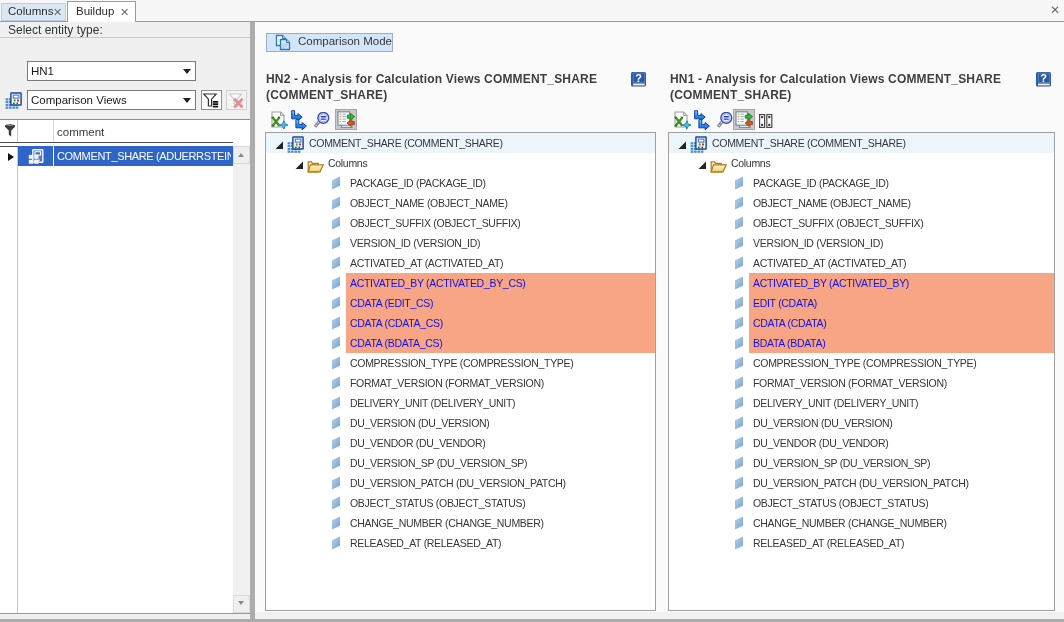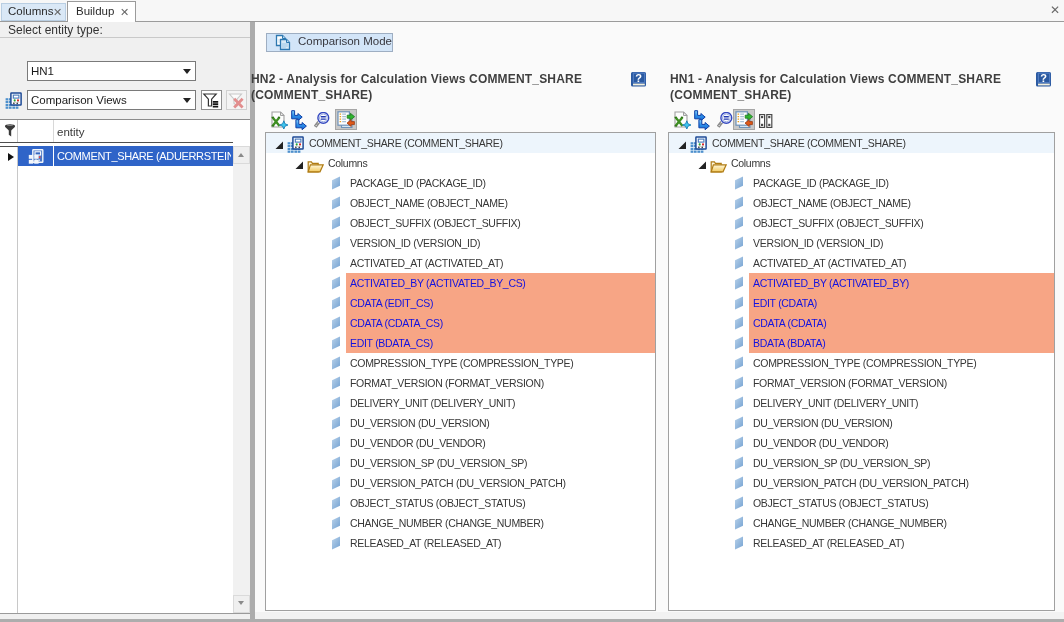--- a/index.html
+++ b/index.html
@@ -89,21 +89,21 @@
 </svg>
 <div class="abs" style="left:0;top:119px;width:250px;height:495px;background:#fff;border-top:1px solid #8C8C8C;border-bottom:1px solid #9A9A9A;box-sizing:border-box"></div>
 <div class="abs" style="left:17px;top:120px;width:1px;height:493px;background:#C8C8C8"></div>
 <div class="abs" style="left:53px;top:120px;width:1px;height:26px;background:#D8D8D8"></div>
 <svg class="abs" style="left:4px;top:124px" width="12" height="14" viewBox="0 0 12 14">
 <ellipse cx="6" cy="2" rx="5" ry="1.8" fill="#3A3A3A"></ellipse>
 <ellipse cx="6" cy="1.9" rx="3.2" ry="0.9" fill="#888"></ellipse>
 <path d="M1.2 3 L6 7.5 L10.8 3 L10.8 2 L1.2 2 Z" fill="#3A3A3A"></path>
 <path d="M4.8 6 L7.2 6 L7.2 12.5 L4.8 10.8 Z" fill="#3A3A3A"></path>
 </svg>
-<div class="abs" style="left:57px;top:125px;font-size:11.5px;color:#3A3A3A;line-height:14px">entity</div>
+<div class="abs" style="left:57px;top:125px;font-size:11.5px;color:#3A3A3A;line-height:14px">comment</div>
 <div class="abs" style="left:0px;top:142px;width:233px;height:3px;border-top:1px solid #4F4F4F;border-bottom:1px solid #4F4F4F;background:#fff;box-sizing:content-box"></div>
 <div class="abs" style="left:8px;top:153px;width:0;height:0;border-top:4.5px solid transparent;border-bottom:4.5px solid transparent;border-left:6px solid #111"></div>
 <div class="abs" style="left:18px;top:146px;width:215px;height:20px;background:#2F64C8"></div>
 <div class="abs" style="left:53px;top:146px;width:1px;height:20px;background:#fff"></div>
 <svg class="abs" style="left:28px;top:149px" width="16" height="16" viewBox="0 0 16 16">
 <rect x="4.8" y="0.8" width="10" height="12.4" rx="0.5" fill="#4A77C6" stroke="#F2F6FB" stroke-width="1.4"></rect>
 <rect x="7" y="2.8" width="5.6" height="3.2" fill="#3566C0" stroke="#fff" stroke-width="1.1"></rect>
 <circle cx="8.4" cy="8.2" r="1" fill="#44CC55"></circle>
     <circle cx="11.6" cy="8.2" r="1" fill="#EE4444"></circle>
 <rect x="7.2" y="10.4" width="1.5" height="1.5" fill="#E8EEF8"></rect>
@@ -129,21 +129,21 @@
 <div class="abs" style="left:266px;top:33px;width:127px;height:19px;background:#D3E5F8;border:1px solid #9EAEC2;box-sizing:border-box"></div>
 <svg class="abs" style="left:275px;top:34px" width="17" height="17" viewBox="0 0 17 17">
 <path d="M1.5 1.5 h6 l3 3 v7 h-9 z" fill="#fff" stroke="#2E78B0" stroke-width="1.3"></path>
 <path d="M7.5 1.5 v3 h3" fill="#BADAF0" stroke="#2E78B0" stroke-width="1"></path>
 <path d="M2.8 6 h6 M2.8 8 h6" stroke="#C5DFF2" stroke-width="1.2"></path>
 <path d="M5.5 5.5 h6 l3 3 v7 h-9 z" fill="#D8EAF6" stroke="#2E78B0" stroke-width="1.3"></path>
 <path d="M11.5 5.5 v3 h3" fill="#BADAF0" stroke="#2E78B0" stroke-width="1"></path>
 <path d="M6.8 10 h6 M6.8 12 h6 M6.8 14 h4" stroke="#9CC6E6" stroke-width="1.2"></path>
 </svg>
 <div class="abs" style="left:298px;top:35px;font-size:11.5px;color:#38383F;line-height:12px">Comparison Mode</div>
-<div class="abs title" style="left:251px;top:72px;width:360px">HN2 - Analysis for Calculation Views COMMENT_SHARE<br>(COMMENT_SHARE)</div>
+<div class="abs title" style="left:266px;top:72px;width:360px">HN2 - Analysis for Calculation Views COMMENT_SHARE<br>(COMMENT_SHARE)</div>
 <div class="abs title" style="left:670px;top:72px;width:360px">HN1 - Analysis for Calculation Views COMMENT_SHARE<br>(COMMENT_SHARE)</div>
 <svg class="abs" style="left:630px;top:71px" width="17" height="17" viewBox="0 0 17 17">
 <path d="M2.5 1 h12 a1.5 1.5 0 0 1 1.5 1.5 v11.5 a1.5 1.5 0 0 1 -1.5 1.5 h-12 a1.5 1.5 0 0 1 -1.5 -1.5 v-11.5 a1.5 1.5 0 0 1 1.5 -1.5 z" fill="#2A59A0"></path>
 <path d="M3.4 2.2 h11.2 v9.3 h-11.2 z" fill="none" stroke="#4F7BC0" stroke-width="1.2"></path>
 <rect x="3" y="12.6" width="11.8" height="1.8" fill="#F4F0DC"></rect>
 <text x="8.6" y="10.8" text-anchor="middle" font-family="Liberation Sans" font-size="11" font-weight="bold" fill="#fff">?</text>
 </svg>
 <svg class="abs" style="left:1035px;top:71px" width="17" height="17" viewBox="0 0 17 17">
 <path d="M2.5 1 h12 a1.5 1.5 0 0 1 1.5 1.5 v11.5 a1.5 1.5 0 0 1 -1.5 1.5 h-12 a1.5 1.5 0 0 1 -1.5 -1.5 v-11.5 a1.5 1.5 0 0 1 1.5 -1.5 z" fill="#2A59A0"></path>
 <path d="M3.4 2.2 h11.2 v9.3 h-11.2 z" fill="none" stroke="#4F7BC0" stroke-width="1.2"></path>
@@ -298,21 +298,21 @@
 <polygon points="1,4.2 9,0.6 9,9.8 1,13.4" fill="url(#cgrad)"></polygon>
 </svg>
 <div class="abs ttxt hlt" style="left:350px;top:293px">CDATA (EDIT_CS)</div>
 <svg class="abs" style="left:331px;top:316px" width="10" height="14" viewBox="0 0 10 14">
 <polygon points="1,4.2 9,0.6 9,9.8 1,13.4" fill="url(#cgrad)"></polygon>
 </svg>
 <div class="abs ttxt hlt" style="left:350px;top:313px">CDATA (CDATA_CS)</div>
 <svg class="abs" style="left:331px;top:336px" width="10" height="14" viewBox="0 0 10 14">
 <polygon points="1,4.2 9,0.6 9,9.8 1,13.4" fill="url(#cgrad)"></polygon>
 </svg>
-<div class="abs ttxt hlt" style="left:350px;top:333px">EDIT (BDATA_CS)</div>
+<div class="abs ttxt hlt" style="left:350px;top:333px">CDATA (BDATA_CS)</div>
 <svg class="abs" style="left:331px;top:356px" width="10" height="14" viewBox="0 0 10 14">
 <polygon points="1,4.2 9,0.6 9,9.8 1,13.4" fill="url(#cgrad)"></polygon>
 </svg>
 <div class="abs ttxt" style="left:350px;top:353px">COMPRESSION_TYPE (COMPRESSION_TYPE)</div>
 <svg class="abs" style="left:331px;top:376px" width="10" height="14" viewBox="0 0 10 14">
 <polygon points="1,4.2 9,0.6 9,9.8 1,13.4" fill="url(#cgrad)"></polygon>
 </svg>
 <div class="abs ttxt" style="left:350px;top:373px">FORMAT_VERSION (FORMAT_VERSION)</div>
 <svg class="abs" style="left:331px;top:396px" width="10" height="14" viewBox="0 0 10 14">
 <polygon points="1,4.2 9,0.6 9,9.8 1,13.4" fill="url(#cgrad)"></polygon>

